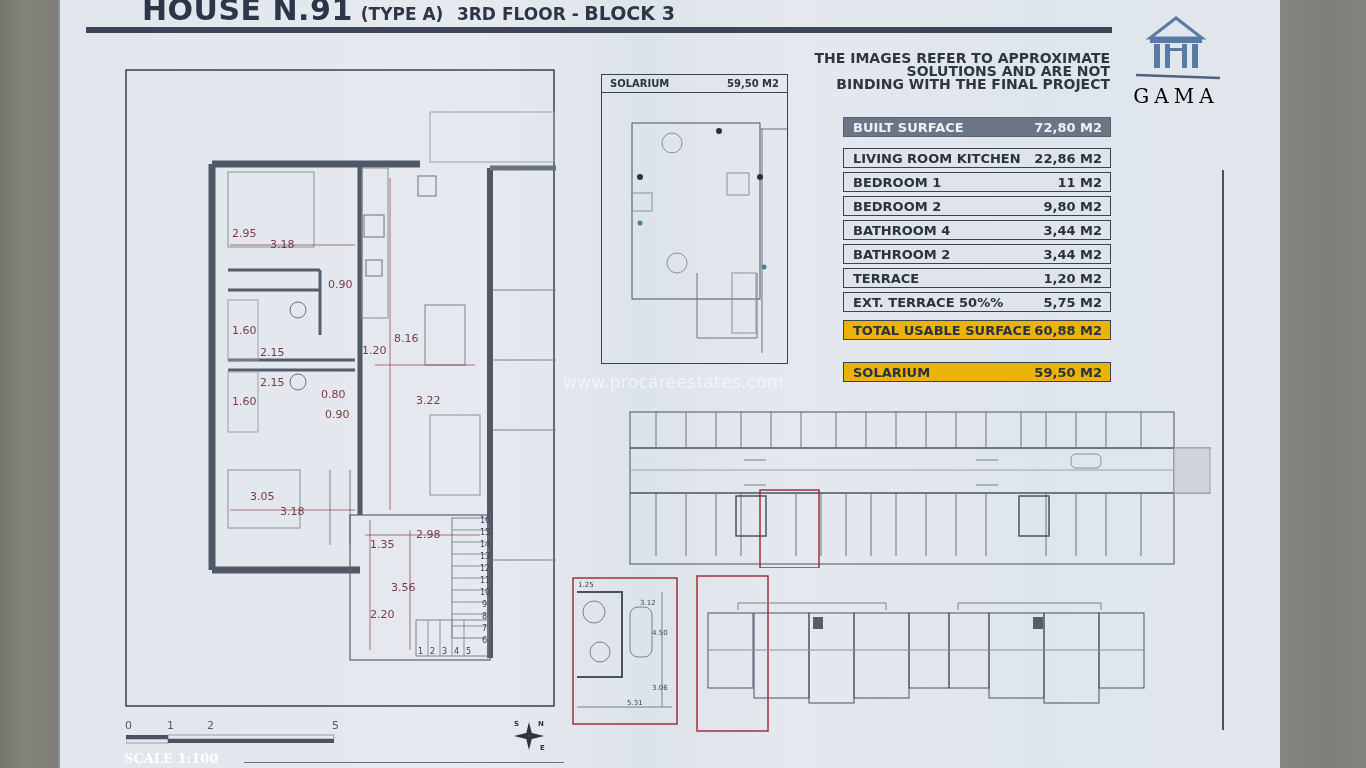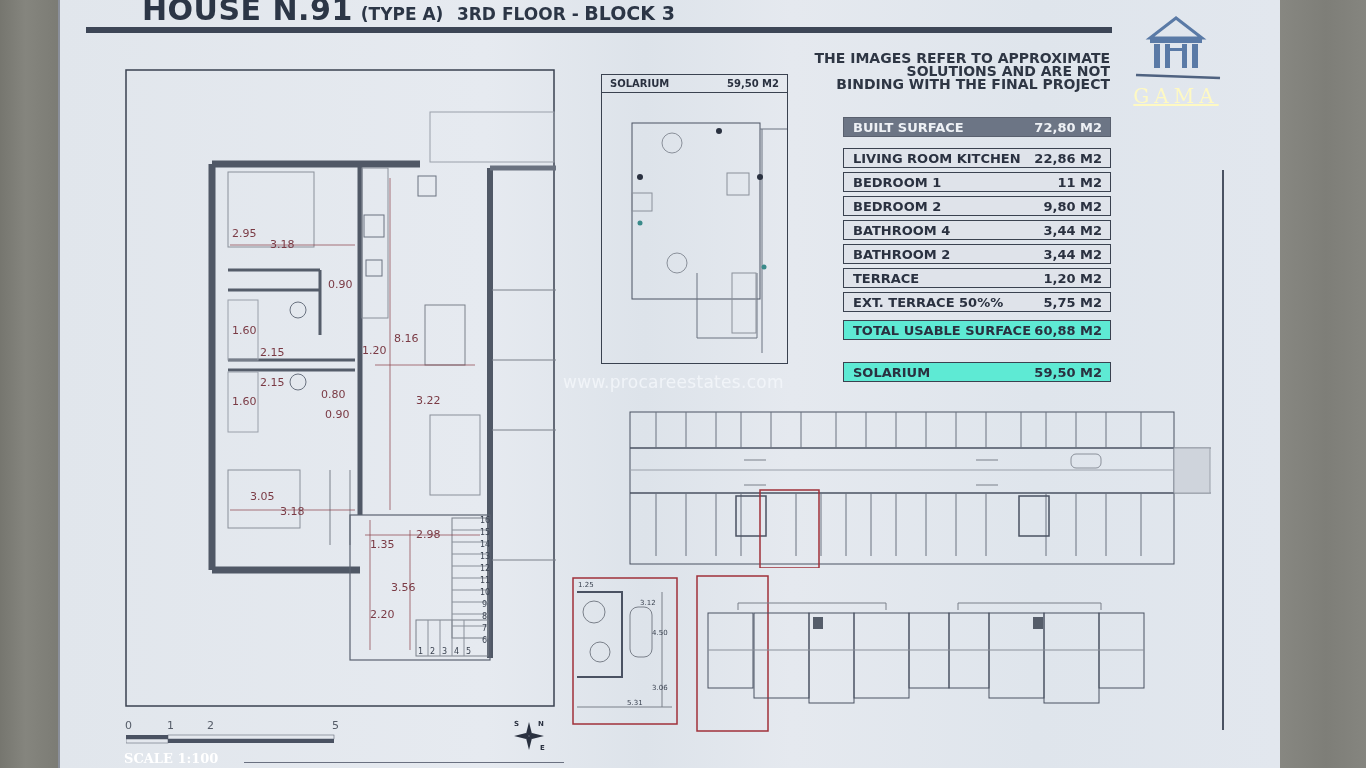--- a/index.html
+++ b/index.html
@@ -15,28 +15,28 @@
   .title{position:absolute;left:142px;top:-8px;color:#2c3646;white-space:nowrap;
     font-family:"DejaVu Sans",sans-serif;font-weight:bold;}
   .title .big{font-size:30px;letter-spacing:0.5px;}
   .title .small{font-size:17px;margin-left:8px;}
   .title .block{font-size:19px;}
   .title-rule{position:absolute;left:86px;top:27px;width:1026px;height:6px;background:#3d4656;}
   .disclaimer{position:absolute;left:790px;top:52px;width:320px;text-align:right;
     font-size:14px;font-weight:bold;color:#2e3644;line-height:13px;}
   .logo{position:absolute;left:1128px;top:12px;width:96px;height:100px;}
   .logo-text{position:absolute;left:1130px;top:84px;width:92px;text-align:center;
-    font-family:"DejaVu Serif",serif;font-size:20px;letter-spacing:5px;color:#fef9c3;text-decoration:underline;}
+    font-family:"DejaVu Serif",serif;font-size:20px;letter-spacing:5px;color:#000000;}
   .table{position:absolute;left:843px;top:117px;width:325px;}
   .row{position:absolute;left:0;width:268px;height:20px;border:1px solid #3a4250;
     font-weight:bold;font-size:13px;color:#2a3140;box-sizing:border-box;}
   .row .lbl{position:absolute;left:9px;top:2px;white-space:nowrap;}
   .row .val{position:absolute;right:8px;top:2px;white-space:nowrap;}
   .row.dark{background:#6c7585;color:#eef1f5;border-color:#59606e;}
-  .row.shade{background:#5eead4;}
+  .row.shade{background:#eab308;}
   .row.light{background:#dfe3ea;}
   .right-rule{position:absolute;left:1222px;top:170px;width:2px;height:560px;background:#4a5262;}
   .sol-box{position:absolute;left:601px;top:74px;width:185px;height:288px;border:1.5px solid #3a4250;}
   .sol-head{position:absolute;left:0;top:0;right:0;height:17px;border-bottom:1.5px solid #3a4250;
     font-weight:bold;font-size:10px;color:#2a3140;}
   .sol-head .l{position:absolute;left:8px;top:3px;}
   .sol-head .r{position:absolute;right:8px;top:3px;}
   .watermark{position:absolute;left:563px;top:372px;font-size:17px;color:#f4f7fb;opacity:0.85;
     letter-spacing:0.3px;}
   .scale-label{position:absolute;left:124px;top:751px;font-family:"DejaVu Serif",serif;

